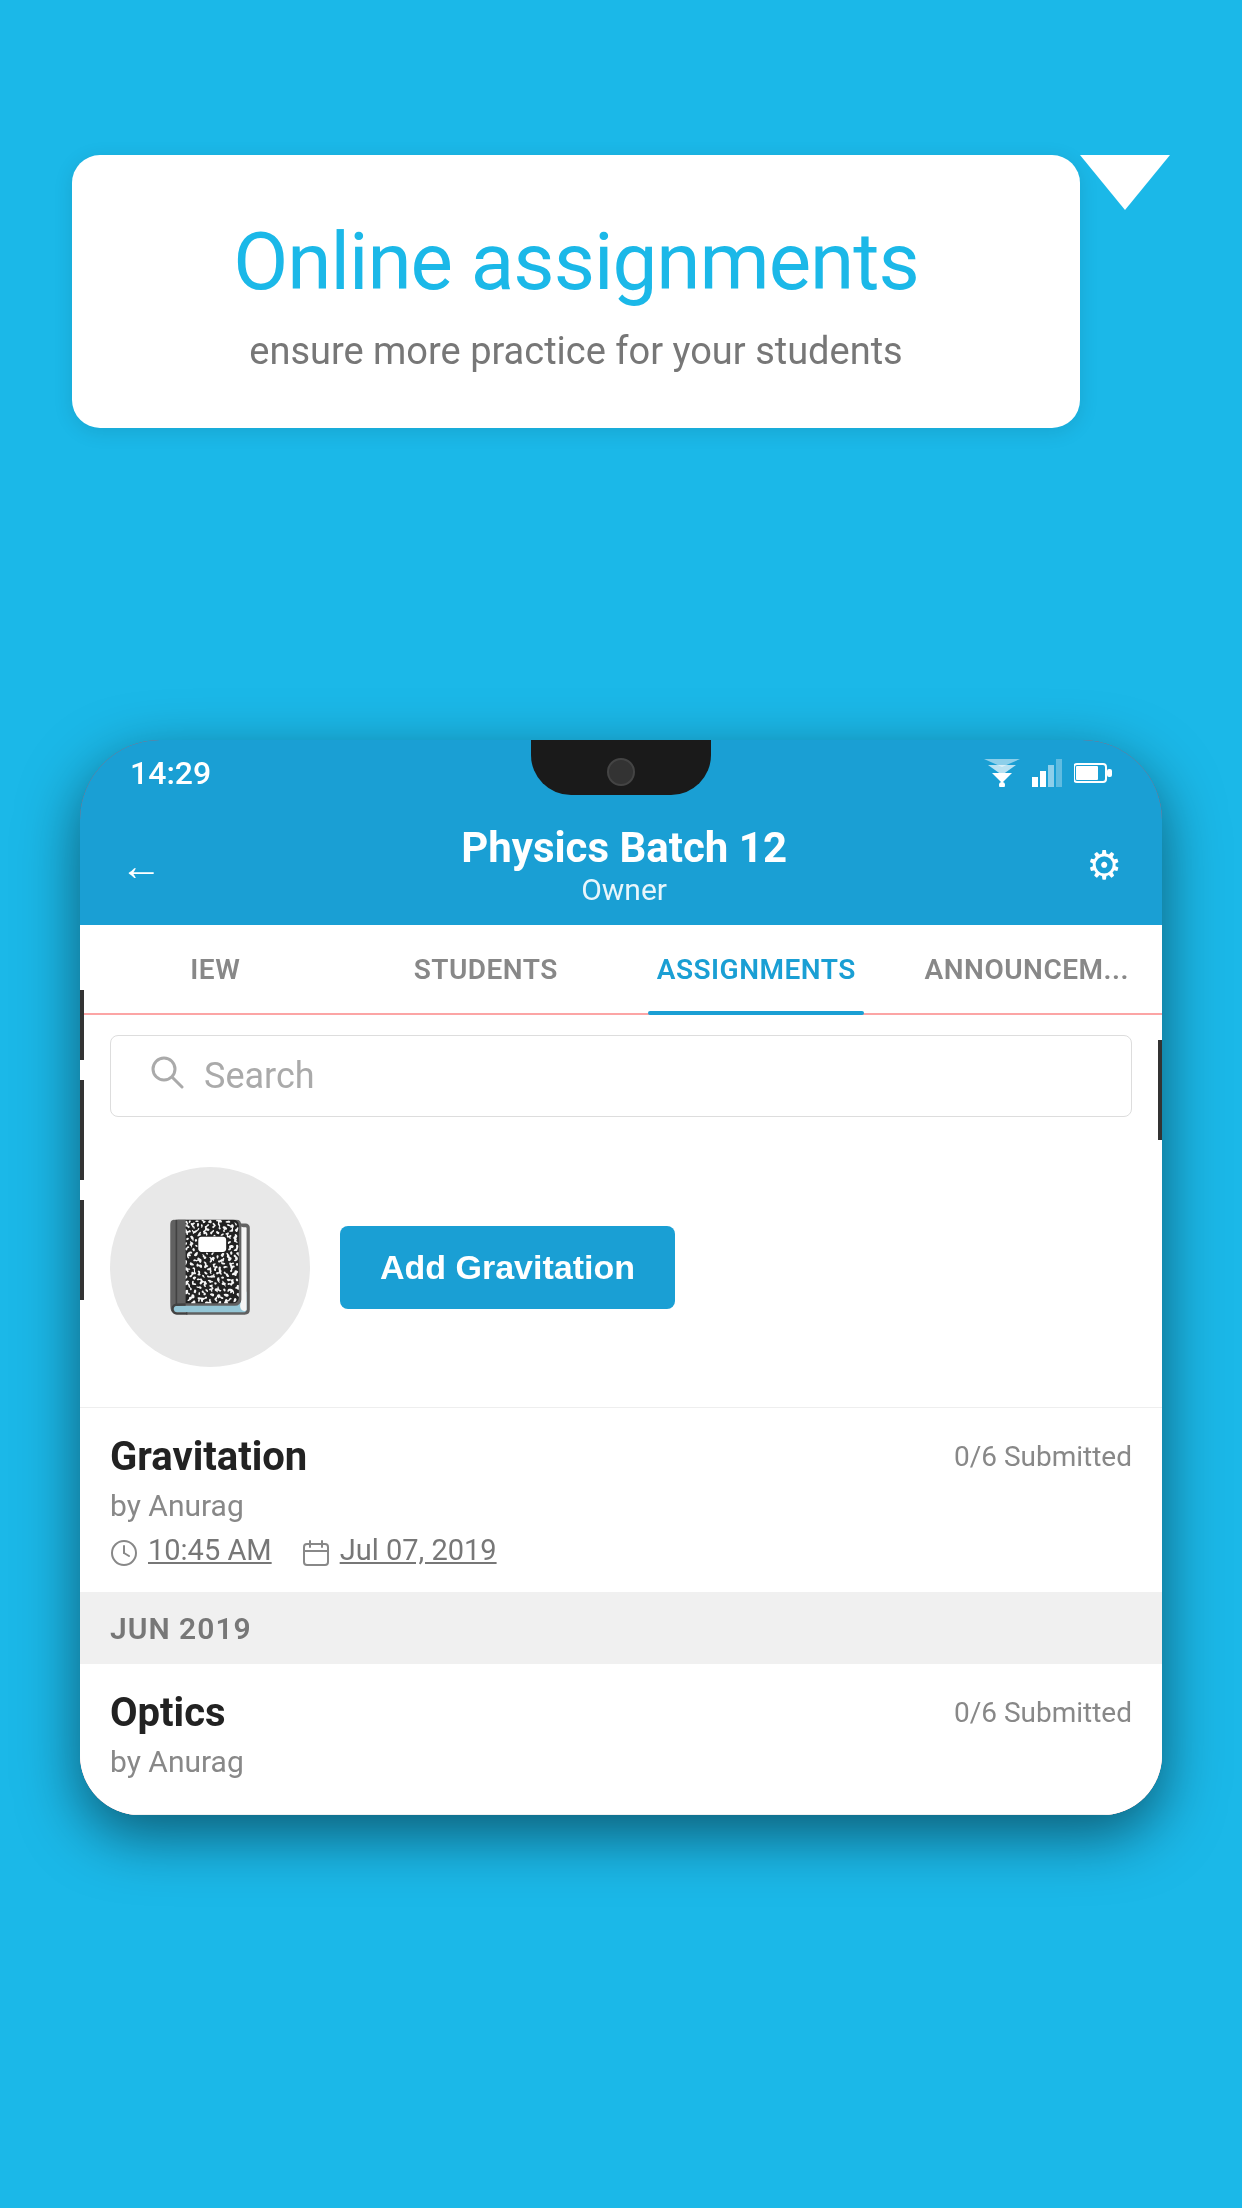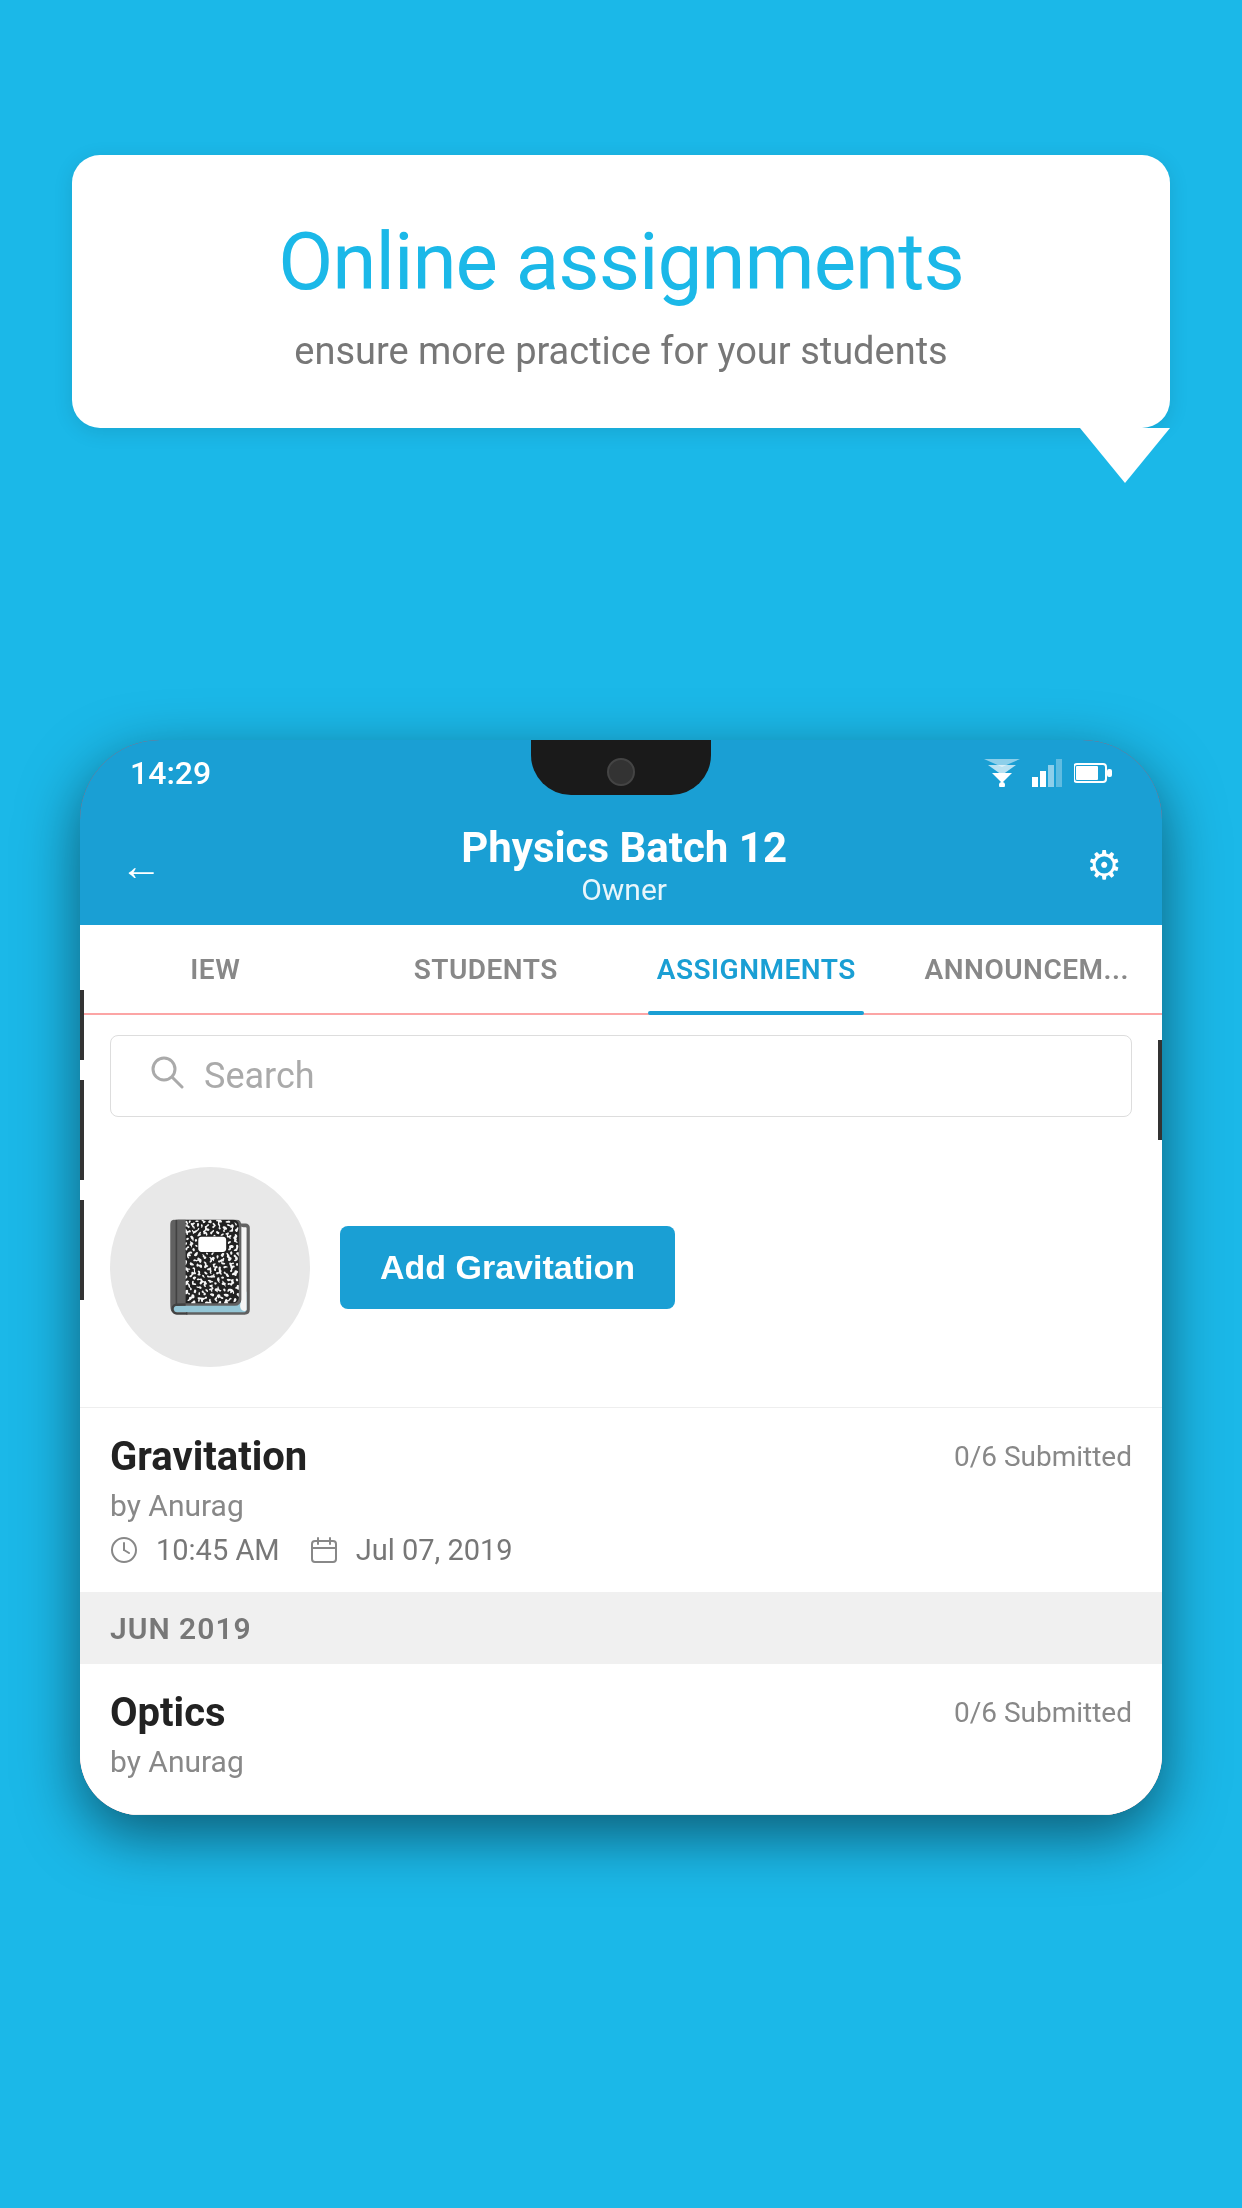--- a/index.html
+++ b/index.html
@@ -12,22 +12,22 @@
       position: relative;
     }
 
     
     .speech-bubble-wrapper {
       position: absolute;
       top: 155px;
       left: 72px;
       right: 72px;
       display: flex;
-      flex-direction: column;
-      align-items: flex-end;
+      flex-direction: row;
+      align-items: flex-start;
     }
     .speech-bubble {
       background: white;
       border-radius: 28px;
       padding: 60px 70px 55px;
       width: 100%;
       box-shadow: 0 4px 20px rgba(0,0,0,0.1);
     }
     .speech-bubble-title {
       color: #1BB8E8;
@@ -292,22 +292,23 @@
     }
     .assignment-meta {
       display: flex;
       align-items: center;
       gap: 30px;
       color: #777;
       font-size: 29px;
     }
     .meta-item {
       display: flex;
-      align-items: center;
-      gap: 18px;
+      align-items: flex-end;
+      gap: 10px;
+      text-decoration: underline;
     }
 
     
     .phone-side-btn-right {
       position: absolute;
       right: -8px;
       top: 300px;
       width: 12px;
       height: 100px;
       background: #333;

